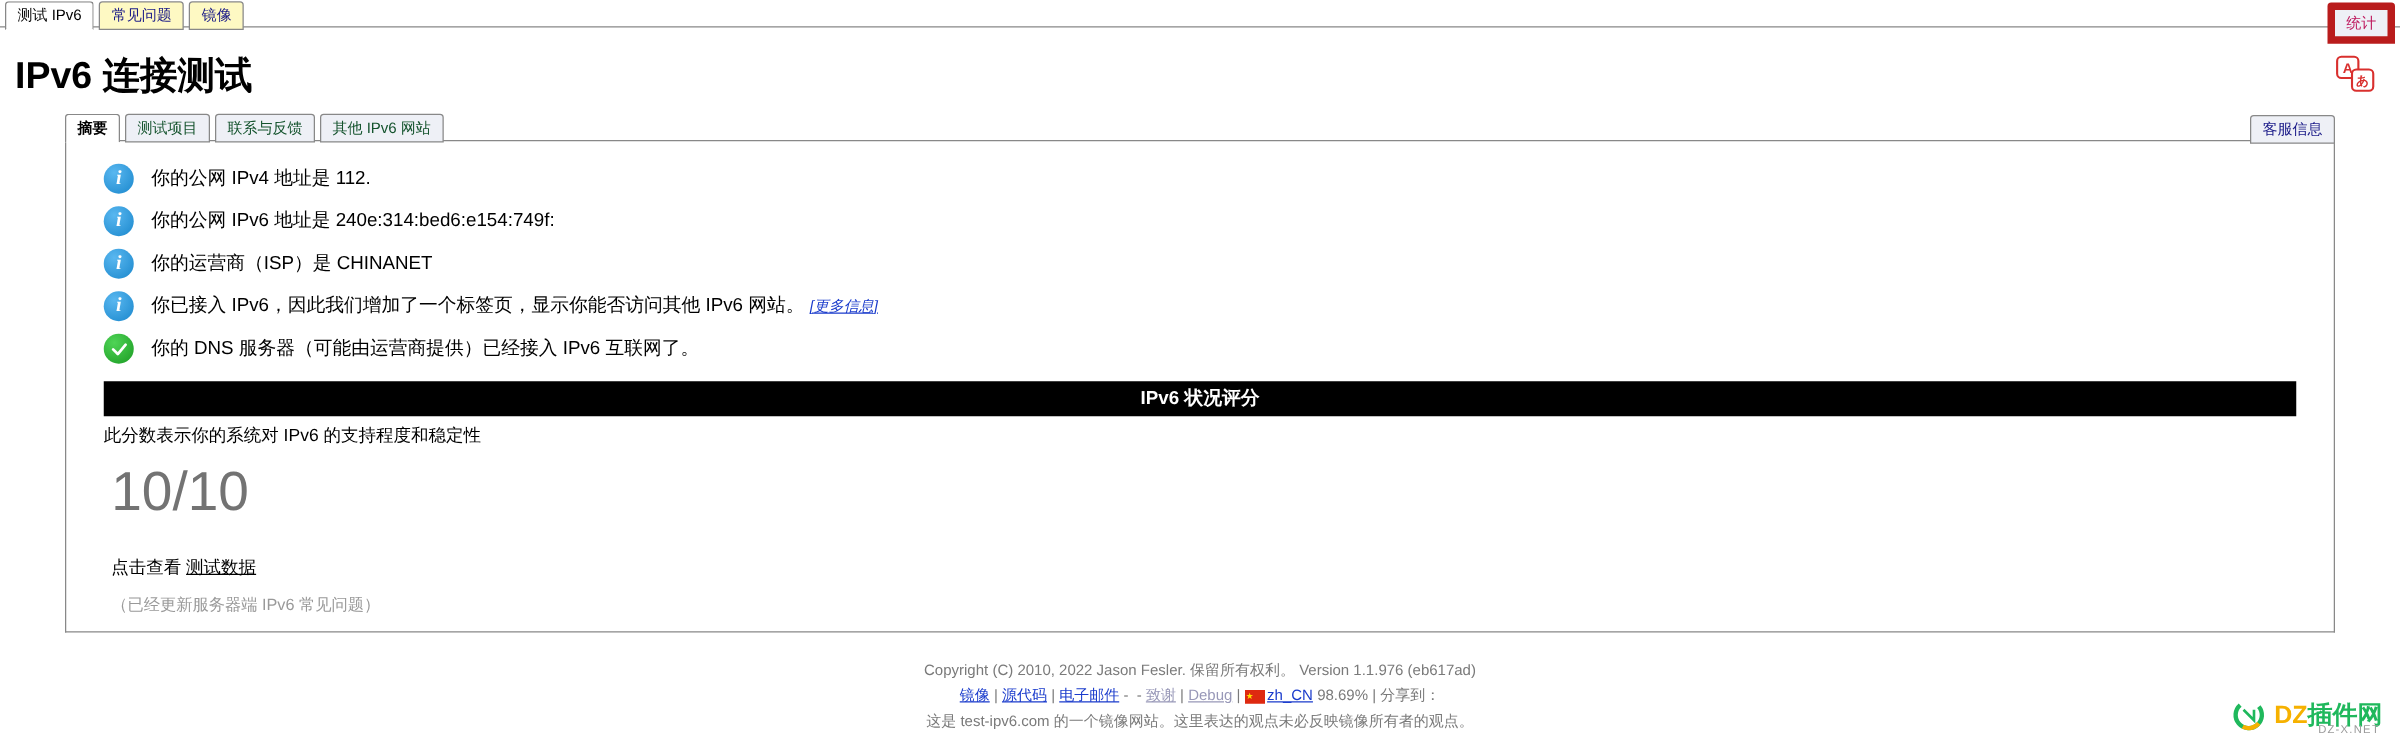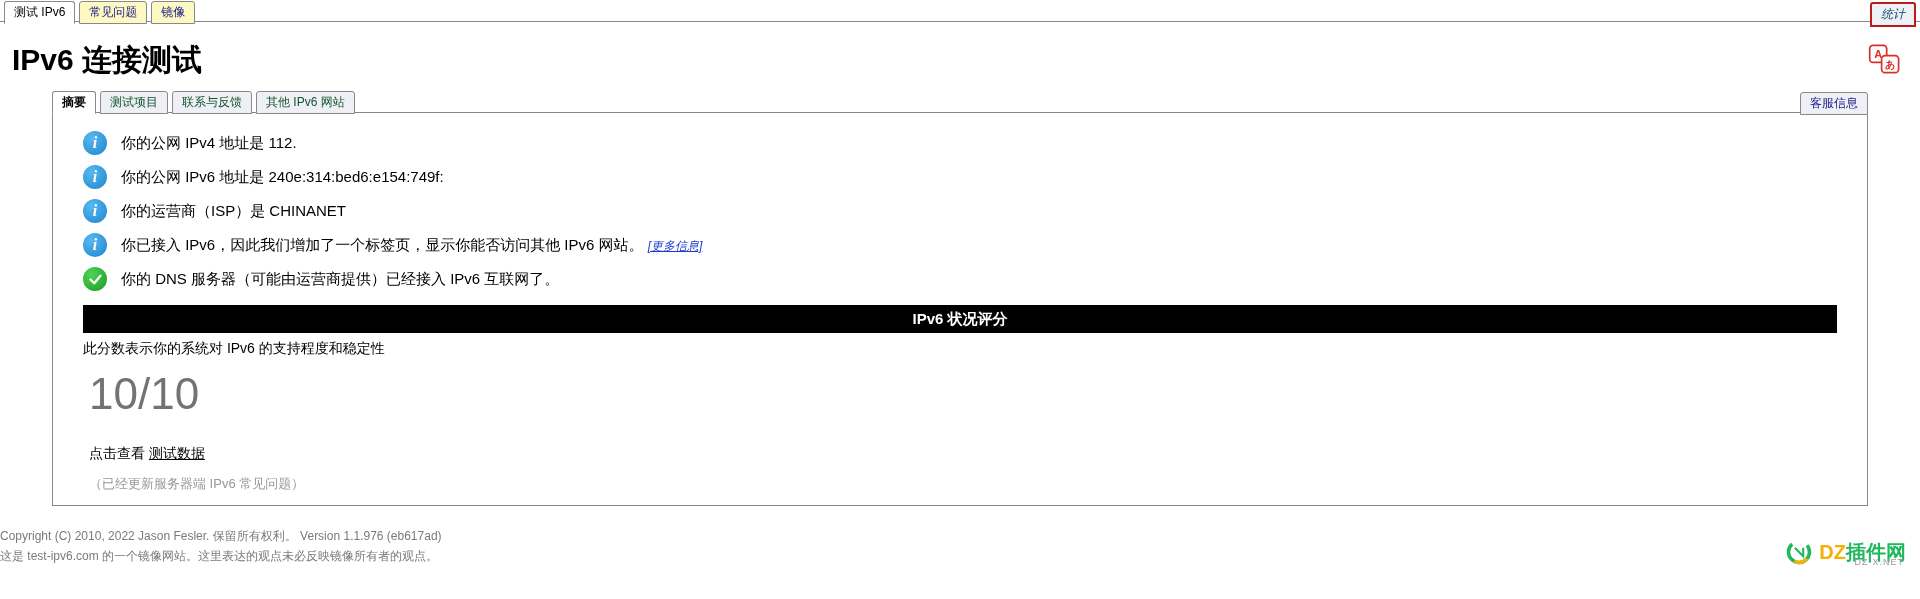--- a/index.html
+++ b/index.html
@@ -34,28 +34,27 @@
     .top-tabs .tab.active {
       background: #fff;
       border-bottom: 1px solid #fff;
       color: #000;
       font-weight: normal;
     }
     .top-right-tab {
       position: absolute;
       right: 4px;
       top: 2px;
-      border: 2px solid #b91c1c;
+      border: 6px solid #b91c1c;
       background: #eef0f6;
       padding: 2px 9px;
       font-size: 12px;
-      color: #0c4a6e;
+      color: #be185d;
       cursor: pointer;
       border-radius: 3px 3px 0 0;
-      font-style: italic;
     }
     .page-title {
       font-size: 30px;
       font-weight: bold;
       padding: 18px 12px 10px;
       position: relative;
     }
     .lang-icon {
       position: absolute;
       right: 18px;
@@ -181,21 +180,21 @@
       color: #000000;
       text-decoration: underline;
       cursor: pointer;
     }
     .stats-updated {
       color: #999;
       font-size: 13px;
       padding: 0 6px 4px;
     }
     .footer {
-      text-align: left;
+      text-align: center;
       font-size: 12px;
       color: #7a7a7a;
       margin-top: 20px;
       line-height: 1.7;
       position: relative;
     }
     .footer a { color: #1a3bcc; text-decoration: underline; cursor: pointer; }
     .footer .muted-link { color: #9898b8; }
     .flag { display:inline-block; width:16px; height:11px; background:#de2910; position:relative; vertical-align:middle; margin-right:2px; }
     .flag::before { content:"★"; position:absolute; color:#ffde00; font-size:7px; top:0; left:1px; }
@@ -284,20 +283,30 @@
     <div class="test-data-line">
       <span>点击查看 </span><a class="link-blue">测试数据</a>
     </div>
 
     <div class="stats-updated">（已经更新服务器端 IPv6 常见问题）</div>
   </div>
 </div>
 
 <div class="footer">
   <div>Copyright (C) 2010, 2022 Jason Fesler. 保留所有权利。 Version 1.1.976 (eb617ad)</div>
+  <div>
+    <a>镜像</a> |
+    <a>源代码</a> |
+    <a>电子邮件</a> -&nbsp;&nbsp;-
+    <a class="muted-link">致谢</a> |
+    <a class="muted-link">Debug</a> |
+    <span class="flag"></span><a>zh_CN</a>
+    <span>98.69%</span> |
+    <span>分享到：</span>
+  </div>
   <div>这是 test-ipv6.com 的一个镜像网站。这里表达的观点未必反映镜像所有者的观点。</div>
 
   <div class="watermark">
     <svg class="wm-logo" viewBox="0 0 40 40">
       <circle cx="20" cy="20" r="15" fill="none" stroke="#1fb85c" stroke-width="5" stroke-dasharray="70 30" transform="rotate(-40 20 20)"></circle>
       <circle cx="20" cy="20" r="15" fill="none" stroke="#f6b100" stroke-width="5" stroke-dasharray="20 80" transform="rotate(40 20 20)"></circle>
       <path d="M14 14 L26 26 L26 14" stroke="#1fb85c" stroke-width="3" fill="none"></path>
     </svg>
     <span class="wm-text">
       <span class="wm-yellow">DZ</span><span>插件网</span>

